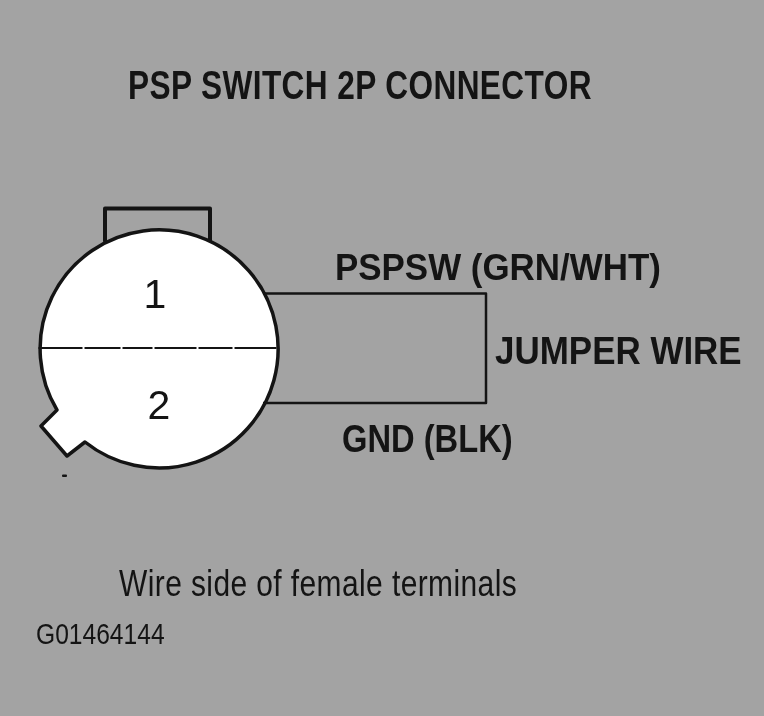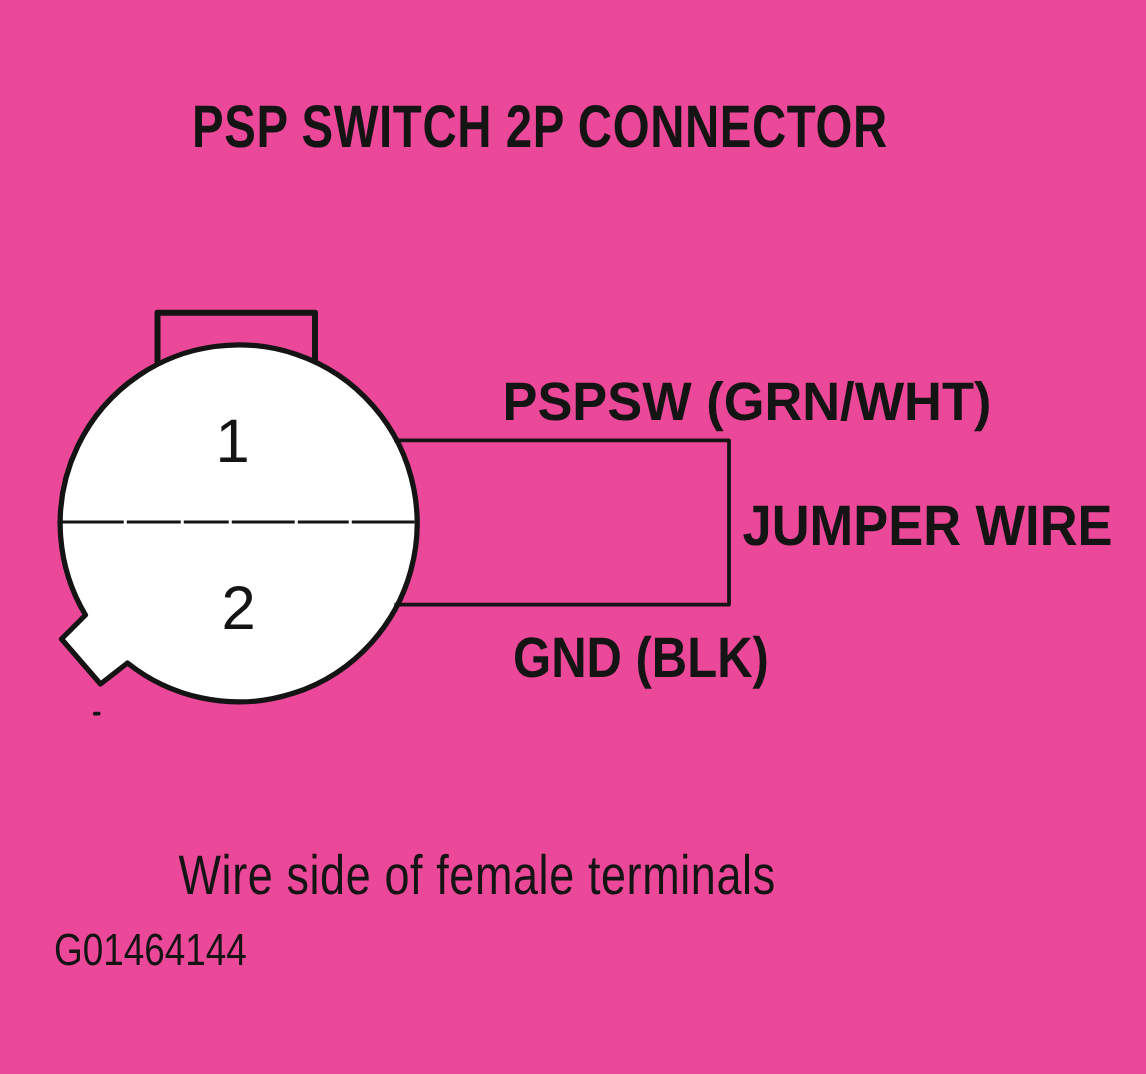--- a/index.html
+++ b/index.html
@@ -4,21 +4,21 @@
 <style>
   html, body {
     margin: 0;
     padding: 0;
     background: #ffffff;
   }
   #page {
     position: relative;
     width: 764px;
     height: 716px;
-    background: #ec4899;
+    background: #a3a3a3;
     overflow: hidden;
     font-family: "Liberation Sans", sans-serif;
     color: #141414;
   }
   .lbl {
     position: absolute;
     white-space: nowrap;
     line-height: 1;
     transform-origin: 0 0;
     color: #141414;

